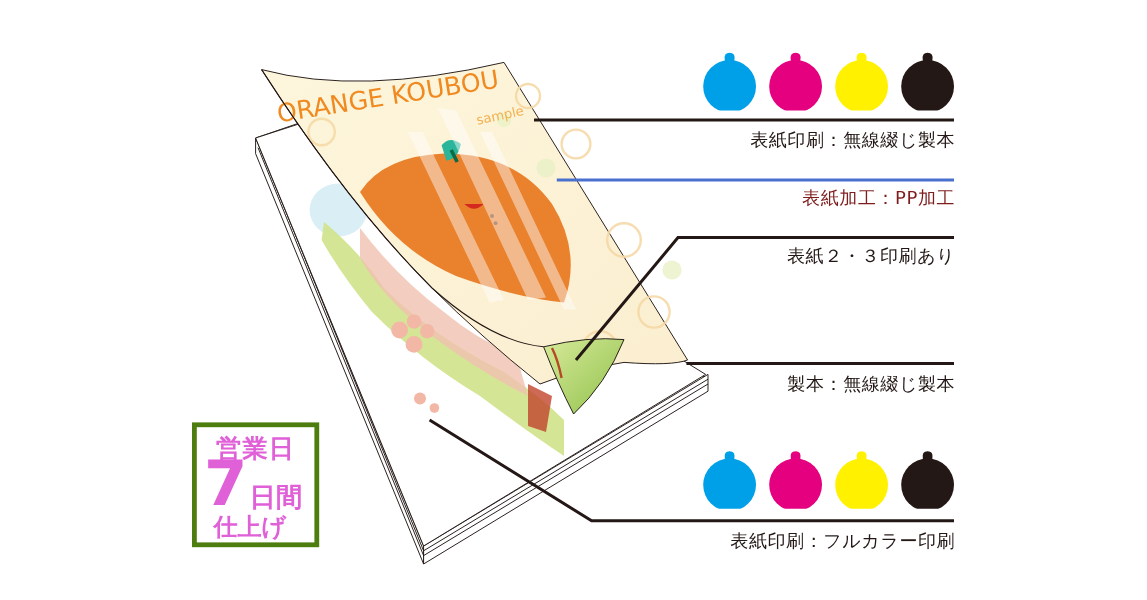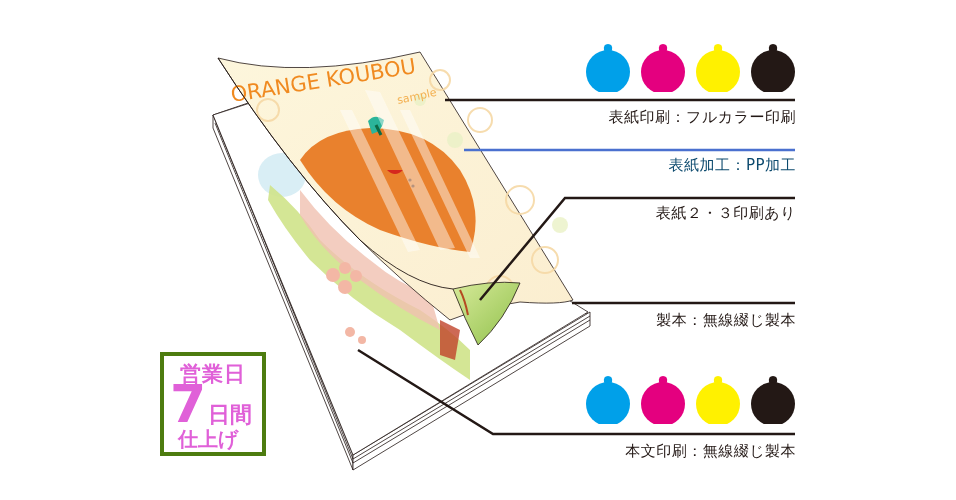--- a/index.html
+++ b/index.html
@@ -1,19 +1,19 @@
 <!DOCTYPE html>
 <html><head>
 <meta charset="utf-8">
 <style>
   html,body{margin:0;padding:0;background:#fff;}
   body{width:956px;height:500px;position:relative;overflow:hidden;font-family:"DejaVu Sans","Liberation Sans",sans-serif;}
   svg.illus{position:absolute;left:0;top:0;}
   .label{position:absolute;font-size:15px;color:#231815;white-space:nowrap;letter-spacing:0.5px;}
-  .label.blue{color:#0c4a6e;text-align:right;}
+  .label.blue{color:#7f1d1d;text-align:right;}
   .ink{position:absolute;}
   .badge{position:absolute;left:160px;top:352px;width:106px;height:104px;border:4px solid #4d7c0f;box-sizing:border-box;background:#fff;color:#e060d8;}
   .badge .b1{position:absolute;left:16px;top:4px;font-size:21px;font-weight:bold;letter-spacing:1px;}
   .badge .b2{position:absolute;left:6px;top:22px;font-size:52px;font-weight:bold;line-height:52px;}
   .badge .b3{position:absolute;left:44px;top:44px;font-size:22px;font-weight:bold;}
   .badge .b4{position:absolute;left:14px;top:70px;font-size:20px;font-weight:bold;}
 </style>
 </head>
 <body>
 
@@ -139,24 +139,24 @@
         <path d="M136,8 q-5,0 -4,6 q1,4 4,5 q3,-1 4,-5 q1,-6 -4,-6z" fill="#fff100"></path>
         <circle cx="136" cy="36" r="22" fill="#fff100"></circle>
       </g>
     <g>
         <path d="M191,8 q-5,0 -4,6 q1,4 4,5 q3,-1 4,-5 q1,-6 -4,-6z" fill="#231815"></path>
         <circle cx="191" cy="36" r="22" fill="#231815"></circle>
       </g>
   </svg>
 </div>
 
-<div class="label" style="right:160px;top:108px;">表紙印刷：フルカラー印刷</div>
+<div class="label" style="right:160px;top:108px;">表紙印刷：無線綴じ製本</div>
 <div class="label blue" style="right:160px;top:156px;">表紙加工：PP加工</div>
 <div class="label" style="right:160px;top:204px;text-align:center;">表紙２・３印刷あり</div>
 <div class="label" style="right:160px;top:311px;text-align:right;">製本：無線綴じ製本</div>
-<div class="label" style="right:160px;top:442px;">本文印刷：無線綴じ製本</div>
+<div class="label" style="right:160px;top:442px;">表紙印刷：フルカラー印刷</div>
 
 <div class="badge">
   <span class="b1">営業日</span>
   <span class="b2">7</span>
   <span class="b3">日間</span>
   <span class="b4">仕上げ</span>
 </div>
 
 </body></html>

